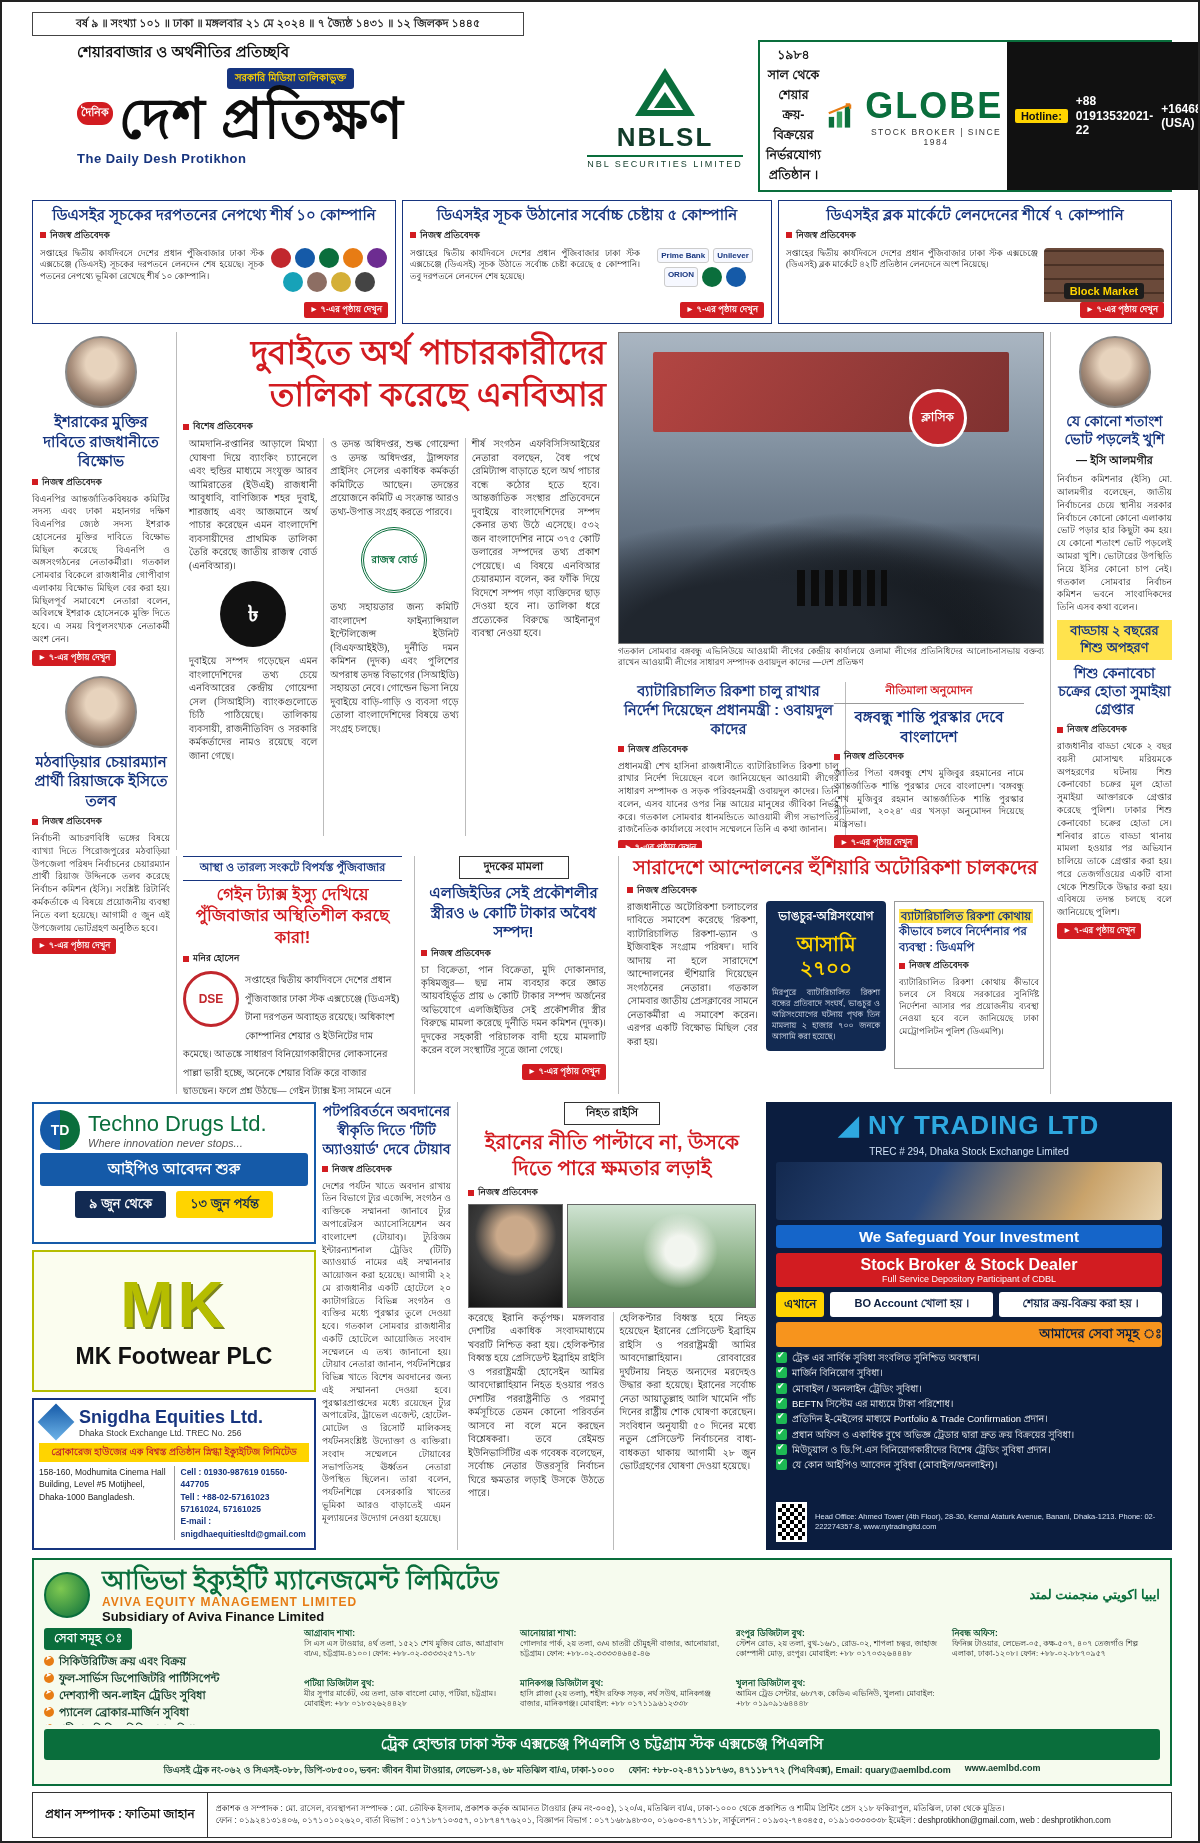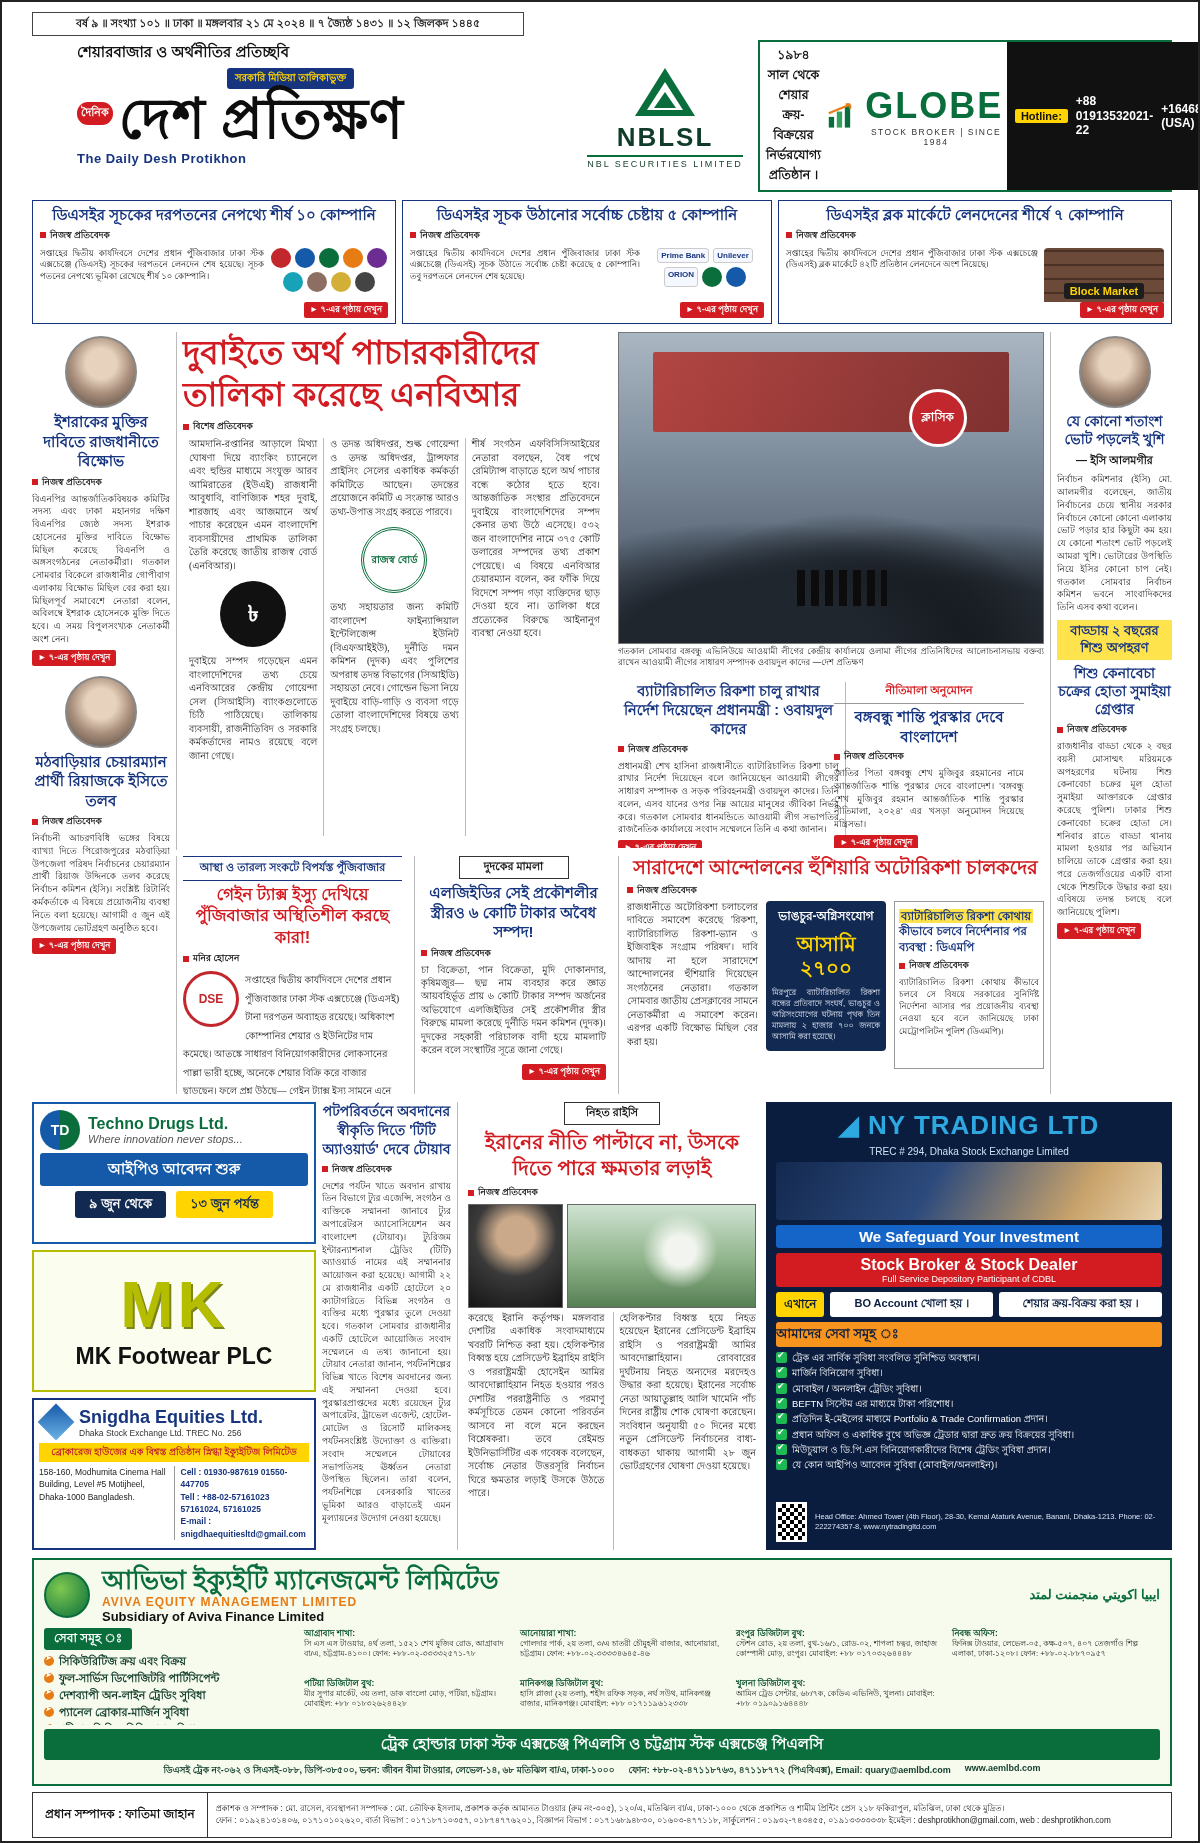--- a/index.html
+++ b/index.html
@@ -58,21 +58,21 @@
      display:flex;align-items:center;justify-content:center}
   .brick span{background:#1d1d1d;color:#ffd400;font-size:11px;font-weight:bold;padding:2px 6px;border-radius:3px}
   
   #colL{left:30px;top:330px;width:138px;height:762px;overflow:hidden}
   #colR{left:1048px;top:330px;width:122px;height:762px;overflow:hidden;padding-left:6px;border-left:1px solid #bbb}
   .scol .portrait{width:72px;height:72px;margin:4px auto}
   .scol h3{font-size:15px;text-align:center;line-height:1.3;margin:4px 0}
   .scol .body-t{font-size:9px}
   .scol .tag{margin-top:4px}
   #lead{left:174px;top:330px;width:436px;height:518px;padding:0 6px;border-left:1px solid #bbb}
-  #lead h1{font-size:33px;text-align:left;line-height:1.28;color:#d21c21;font-weight:bold}
+  #lead h1{font-size:33px;text-align:right;line-height:1.28;color:#d21c21;font-weight:bold}
   #lead .cols{display:flex;margin-top:4px;height:398px;overflow:hidden}
   #lead .c{flex:1;padding:0 6px}
   .icn{width:66px;height:66px;border-radius:50%;margin:8px auto;display:flex;align-items:center;justify-content:center}
   #icnThief{background:#111}
   #icnRev{border:3px double #0a6e3c;background:#fff;color:#0a6e3c;font-size:10px;font-weight:bold;text-align:center}
   #photoM{left:616px;top:330px;width:426px;height:312px;border:1px solid #777;overflow:hidden;
      background:linear-gradient(180deg,#aab6c2 0%,#8493a2 35%,#5d6b7b 70%,#39434f 100%)}
   .ph-banner{position:absolute;left:8%;top:6%;width:84%;height:26%;background:linear-gradient(90deg,#b5332d,#7d1f1b);opacity:.85;border-radius:2px}
   .ph-sign{position:absolute;right:18%;top:18%;width:58px;height:58px;border-radius:50%;background:#c1272d;
      color:#fff;font-size:12px;font-weight:bold;display:flex;align-items:center;justify-content:center;border:3px solid #fff}
@@ -108,21 +108,21 @@
   .casebox .l2{font-size:20px;font-weight:bold;color:#ffd400;margin:8px 0;line-height:1.2}
   .casebox .bt2{font-size:8px;line-height:1.35;text-align:justify;color:#e8edf8}
   .dmpbox{width:150px;border:1px solid #999;padding:4px}
   .dmpbox .hl{background:#ffe34d;color:#17357f;font-weight:bold;font-size:11.5px;padding:1px 2px;line-height:1.35}
   .dmpbox .hr{color:#17357f;font-weight:bold;font-size:11.5px;line-height:1.35}
   
   #adT{left:30px;top:1100px;width:284px;height:142px;border:2px solid #155aa8;padding:6px;display:flex;flex-direction:column;gap:3px}
   #adT .row{display:flex;align-items:center;gap:8px}
   #adT .lg{width:40px;height:40px;border-radius:50%;background:conic-gradient(#0a6e3c 0 50%,#155aa8 0 100%);
            color:#fff;font-weight:bold;font-size:14px;display:flex;align-items:center;justify-content:center}
-  #adT .nm{font-size:16px;font-weight:bold;color:#0a6e3c}
+  #adT .nm{font-size:22px;font-weight:normal;color:#0a6e3c}
   #adT .tg{font-size:11px;color:#555;font-style:italic}
   #adT .band{background:#155aa8;color:#fff;text-align:center;font-size:15px;font-weight:bold;padding:4px 0;border-radius:3px}
   #adT .pills{display:flex;gap:10px;justify-content:center;margin-top:2px}
   #adT .p1{background:#122a52;color:#fff;font-size:13px;font-weight:bold;padding:3px 14px;border-radius:3px}
   #adT .p2{background:#ffd400;color:#122a52;font-size:13px;font-weight:bold;padding:3px 14px;border-radius:3px}
   #adM{left:30px;top:1248px;width:284px;height:142px;border:2px solid #b5bd00;background:#fbfdef;
        display:flex;flex-direction:column;align-items:center;justify-content:center}
   #adM .mk{font-size:64px;font-weight:bold;color:#b5bd00;letter-spacing:4px;line-height:1;
            text-shadow:2px 2px 0 #7c841c}
   #adM .nm{font-size:23px;font-weight:bold;color:#111;margin-top:6px}
@@ -154,21 +154,21 @@
   #adNY .nm span{color:#2ea8e0}
   #adNY .trec{font-size:10px;text-align:center;color:#cfe0f5}
   #adNY .photo{height:58px;background:linear-gradient(120deg,#13294f 0%,#2c4a7c 40%,#c9a36b 78%,#e8d3ae 100%);border-radius:3px}
   #adNY .b1{background:#1565c9;text-align:center;font-size:15px;font-weight:bold;padding:3px 16px;border-radius:3px}
   #adNY .b2{background:#d21c21;text-align:center;padding:3px 0;border-radius:3px}
   #adNY .b2 .t1{font-size:16px;font-weight:bold}
   #adNY .b2 .t2{font-size:9px}
   #adNY .bo{display:flex;gap:6px;align-items:stretch}
   #adNY .here{background:#ffd400;color:#0b1d3f;font-weight:bold;font-size:12px;display:flex;align-items:center;padding:0 8px;border-radius:3px}
   #adNY .bo .bx{flex:1;background:#fff;color:#0b1d3f;font-weight:bold;font-size:11px;display:flex;align-items:center;justify-content:center;border-radius:3px;padding:3px}
-  #adNY .svt{background:#f7941d;color:#0b1d3f;font-weight:bold;text-align:left;font-size:13px;padding:2px 0;border-radius:3px}
+  #adNY .svt{background:#f7941d;color:#0b1d3f;font-weight:bold;text-align:right;font-size:13px;padding:2px 0;border-radius:3px}
   #adNY ul{list-style:none;display:flex;flex-direction:column;gap:3px}
   #adNY li{display:flex;gap:5px;font-size:9.5px;line-height:1.3;align-items:flex-start}
   .chk{flex:0 0 auto;width:11px;height:11px;background:#1db954;border-radius:2px;position:relative}
   .chk::before{content:"✔";position:absolute;left:1px;top:-2px;color:#fff;font-size:9px}
   #adNY .foot{display:flex;gap:8px;align-items:center;margin-top:auto}
   .qr{width:40px;height:40px;background:repeating-conic-gradient(#000 0 25%,#fff 0 50%);background-size:8px 8px;border:2px solid #fff}
   #adNY .off{font-size:7.5px;line-height:1.35;color:#d8e4f5}
   
   #aviva{left:30px;top:1556px;width:1140px;height:228px;border:2.5px solid #0a6e3c;background:#f6fbee;padding:6px 10px;display:flex;flex-direction:column}
   #aviva .hd{display:flex;align-items:center;gap:12px}

